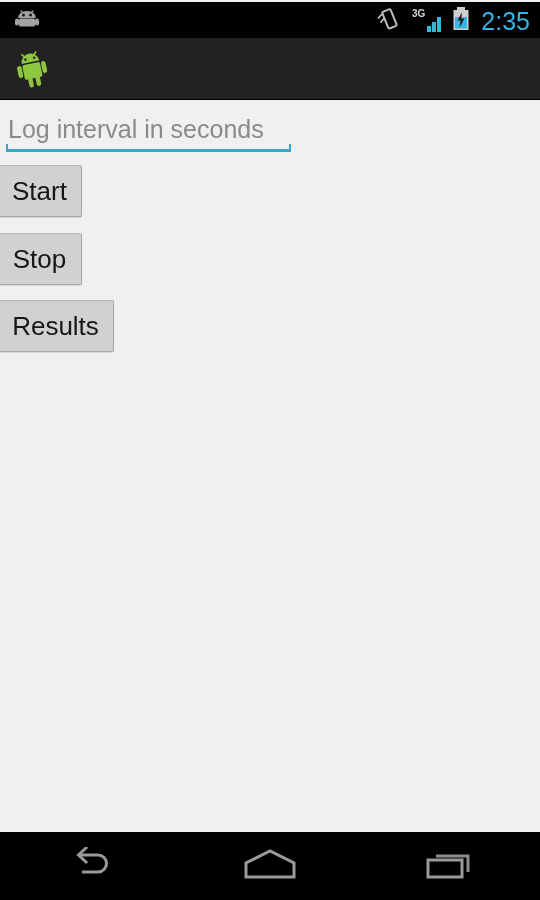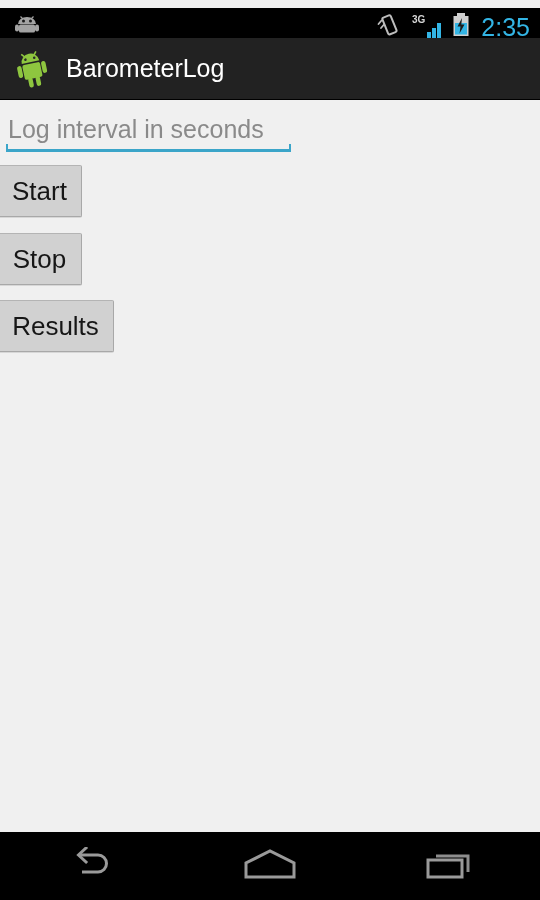--- a/index.html
+++ b/index.html
@@ -18,21 +18,21 @@
     position: relative;
     width: 540px;
     height: 900px;
     background: #f0f0f0;
     overflow: hidden;
   }
 
   
   .status-bar {
     position: absolute;
-    left: 0; top: 8px;
+    left: 0; top: 2px;
     width: 540px;
     height: 38px;
     background: #000000;
     display: flex;
     align-items: center;
     justify-content: space-between;
     padding: 0 10px 0 14px;
     box-sizing: border-box;
   }
   .status-left { display: flex; align-items: center; gap: 10px; }
@@ -225,21 +225,20 @@
           <line x1="10.5" y1="3.5" x2="13.5" y2="7" stroke="#8ec63f" stroke-width="1.6"></line>
           <line x1="25.5" y1="3.5" x2="22.5" y2="7" stroke="#8ec63f" stroke-width="1.6"></line>
           <rect x="9" y="14.5" width="18" height="15" rx="2"></rect>
           <rect x="3.5" y="14.5" width="4.5" height="12" rx="2.2"></rect>
           <rect x="28" y="14.5" width="4.5" height="12" rx="2.2"></rect>
           <rect x="12" y="28" width="4.5" height="10" rx="2.2"></rect>
           <rect x="19.5" y="28" width="4.5" height="10" rx="2.2"></rect>
         </g>
       </svg>
     </span>
-    <span class="app-title">BarometerLog</span>
   </div>
 
   <div class="content">
 
     <div class="edit-wrap">
       <input class="edit-text" type="text" placeholder="Log interval in seconds" style="">
       <div class="edit-underline"></div>
     </div>
 
     <button class="btn btn-start">Start</button>

